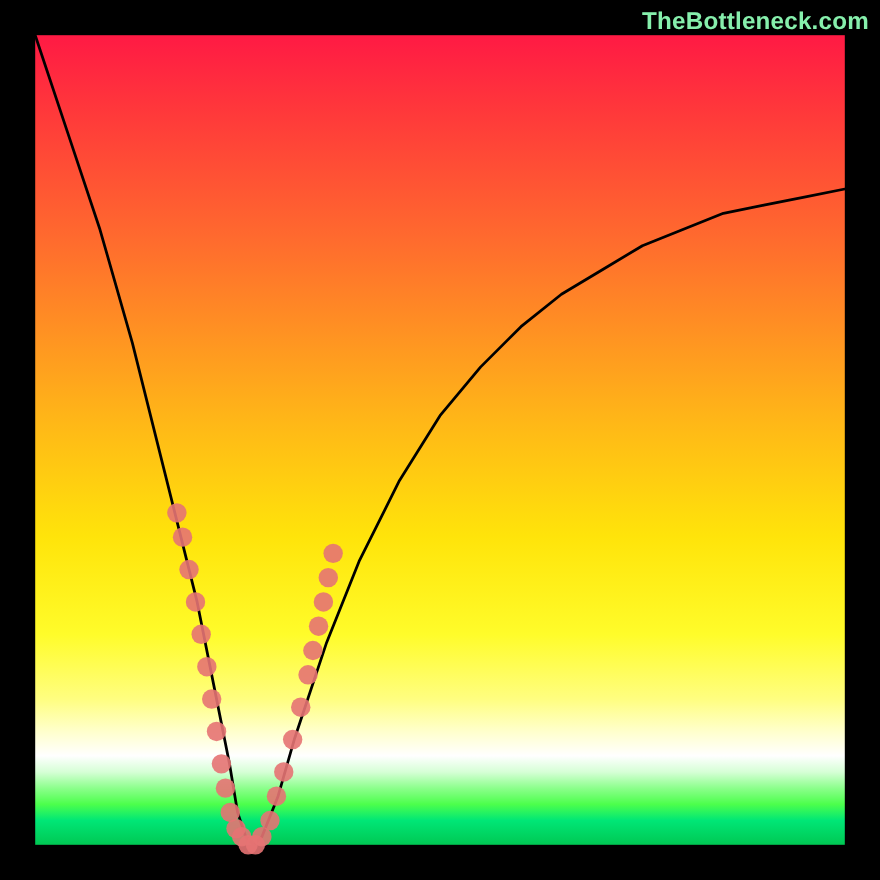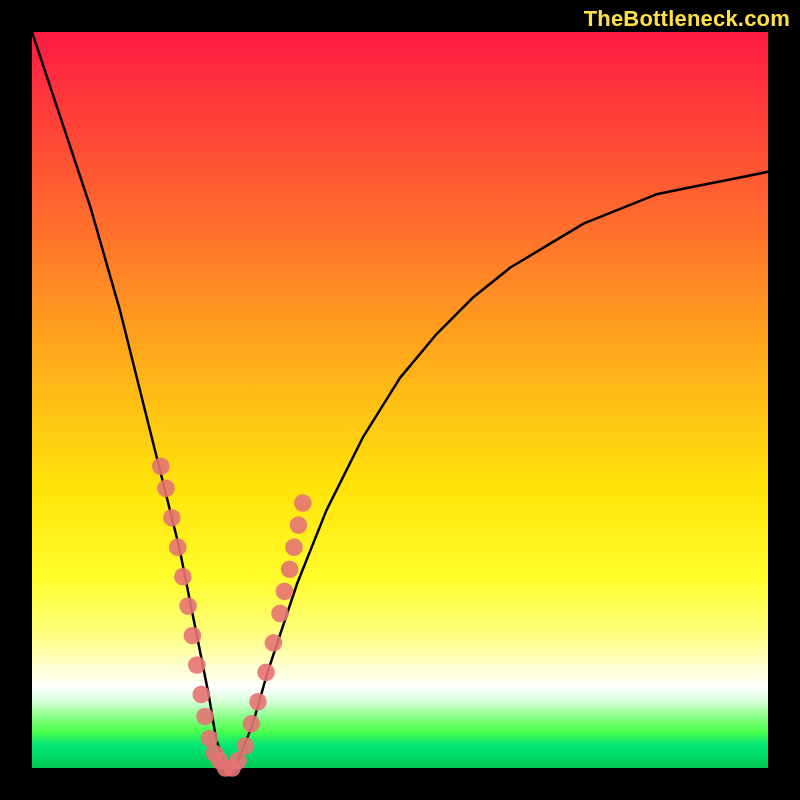--- a/index.html
+++ b/index.html
@@ -38,21 +38,21 @@
       #8cff8c 93%,
       #4cff4c 95%,
       #00e676 97%,
       #00c853 100%
     );
   }
   .watermark {
     position: absolute;
     top: 6px;
     right: 10px;
-    color: #fde047;
+    color: #86efac;
     font-size: 22px;
     font-weight: 600;
     letter-spacing: 0.2px;
     user-select: none;
   }
   svg.curve {
     position: absolute;
     left: 0; top: 0;
     width: 736px; height: 736px;
     overflow: visible;

